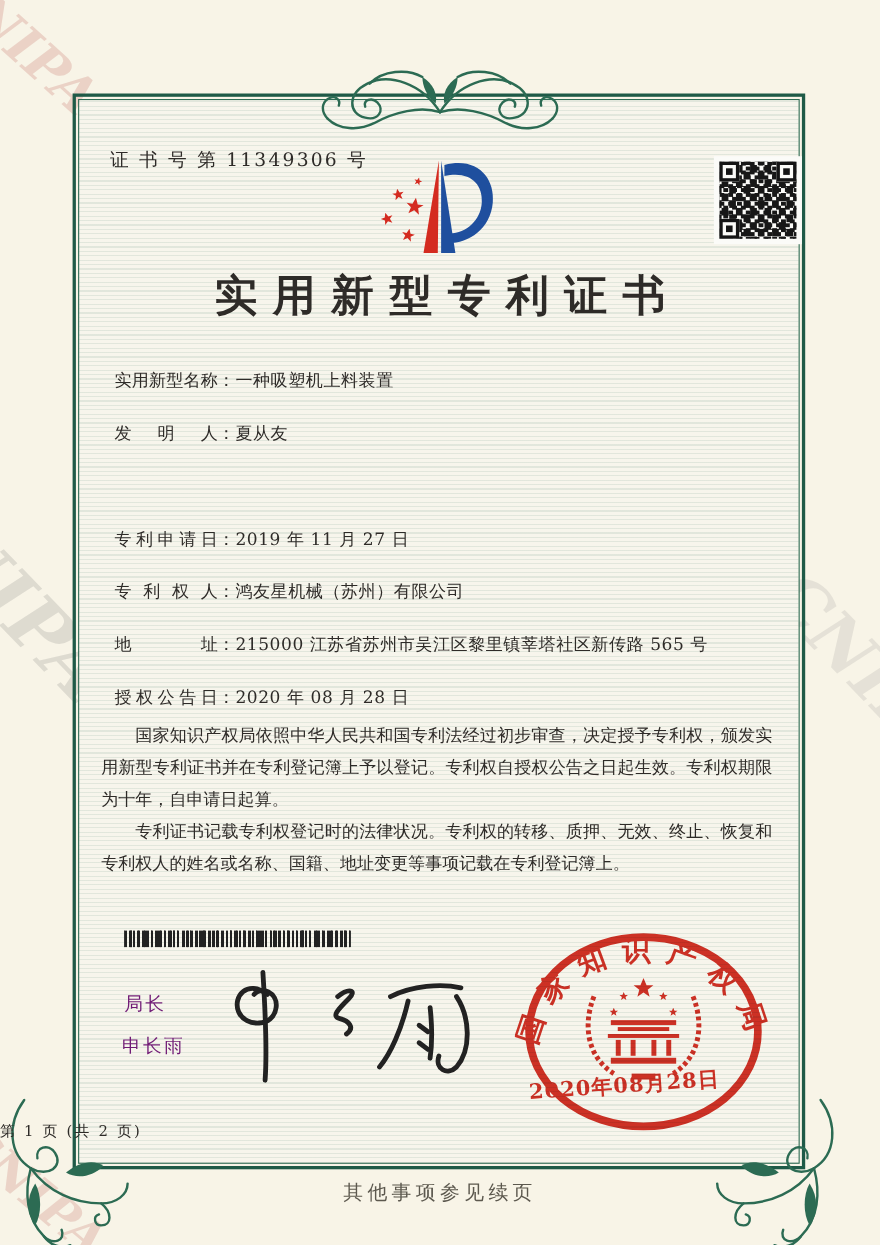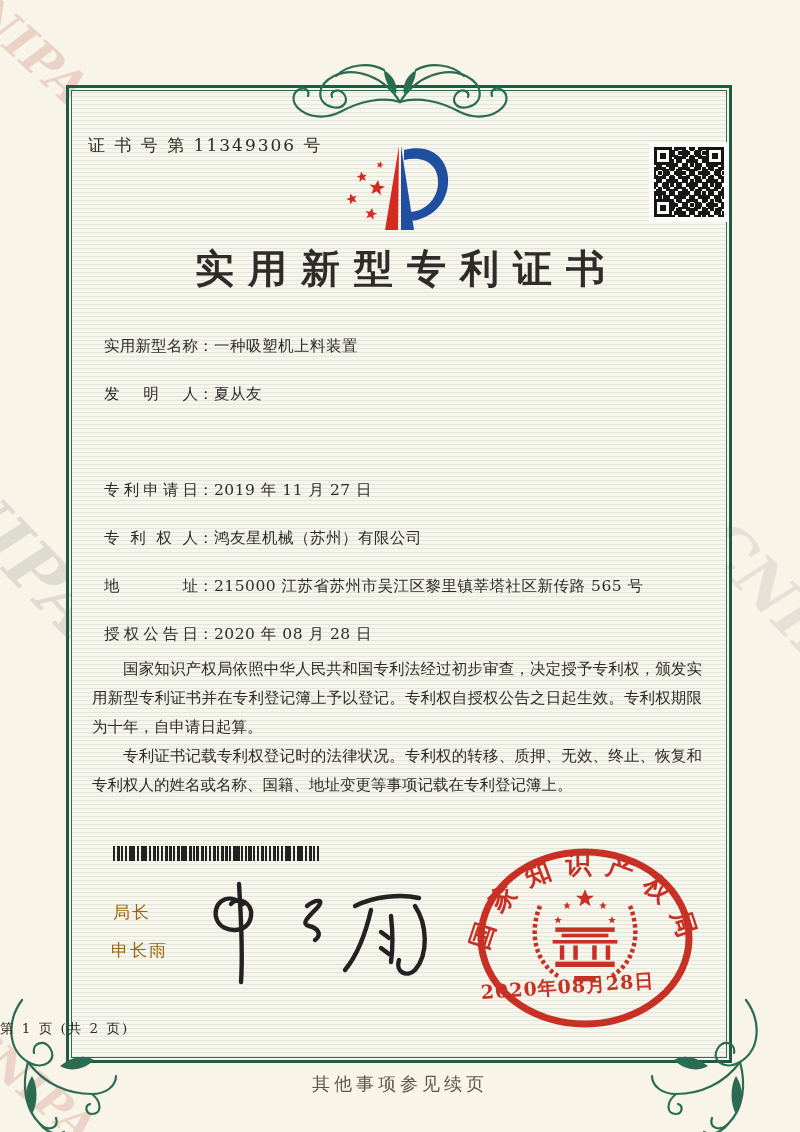--- a/index.html
+++ b/index.html
@@ -15,21 +15,21 @@
   
   .wm{position:absolute;font-style:italic;font-weight:bold;transform-origin:left top;white-space:nowrap;
       font-family:"DejaVu Serif",serif;pointer-events:none;}
   .wm1{left:-30px;top:-42px;font-size:48px;color:rgba(216,160,150,.40);transform:rotate(42deg);}
   .wm2{left:408px;top:268px;font-size:54px;color:rgba(222,175,165,.30);transform:rotate(40deg);}
   .wm3{left:-58px;top:414px;font-size:70px;color:rgba(120,120,120,.20);transform:rotate(46deg);}
   .wm4{left:-16px;top:1012px;font-size:44px;color:rgba(214,158,148,.38);transform:rotate(40deg);}
   .wm5{left:738px;top:505px;font-size:62px;color:rgba(130,130,130,.16);transform:rotate(46deg);}
   .wm6{left:338px;top:560px;font-size:27px;color:rgba(200,182,158,.45);transform:rotate(-33deg);font-style:normal;}
   
-  .certno{left:88px;top:134px;font-size:17px;letter-spacing:2px;text-align:right;}
+  .certno{left:100px;top:134px;font-size:17px;letter-spacing:2px;text-align:right;}
   .title{left:0;right:-14px;top:242px;text-align:center;font-size:39px;font-weight:bold;letter-spacing:14px;}
   
   .qr{left:649px;top:142px;width:80px;height:80px;background:#fbfbf8;}
   .qr-mod{position:absolute;inset:5px;
      background:repeating-conic-gradient(#171717 0% 25%,rgba(0,0,0,0) 0% 50%) 0 0/8px 8px,
                 repeating-conic-gradient(rgba(0,0,0,0) 0% 25%,#171717 0% 50%) 2px 3px/13px 13px;}
   .fp{position:absolute;width:18px;height:18px;border:3px solid #151515;background:#fbfbf8;box-sizing:border-box;}
   .fp::after{content:"";position:absolute;inset:3px;background:#151515;}
   
   .frow{position:absolute;left:104px;font-size:15.5px;white-space:nowrap;}
@@ -39,21 +39,21 @@
   .grant2{position:absolute;left:425px;top:0;}
   
   .paras{left:92px;top:655px;width:610px;font-size:15.5px;line-height:29px;text-align:justify;}
   .paras p{margin:0;text-indent:2em;}
   
   .barcode{left:113px;top:846px;width:206px;height:15px;
      background-image:repeating-linear-gradient(90deg,#222 0 2px,rgba(0,0,0,0) 2px 4px),
                       repeating-linear-gradient(90deg,#222 0 1px,rgba(0,0,0,0) 1px 6px),
                       repeating-linear-gradient(90deg,rgba(0,0,0,0) 0 5px,#222 5px 7px,rgba(0,0,0,0) 7px 13px);}
   
-  .signer{font-family:"DejaVu Sans","Liberation Sans",sans-serif;font-size:17px;color:#a16207;letter-spacing:2px;}
+  .signer{font-family:"DejaVu Sans","Liberation Sans",sans-serif;font-size:17px;color:#701a75;letter-spacing:2px;}
   .st1{left:113px;top:901px;} .st2{left:111px;top:939px;}
   
   .pageinfo{left:0;right:0;top:1020px;font-size:13.5px;letter-spacing:2px;}
   .contnote{left:0;right:0;top:1072px;text-align:center;font-size:18px;letter-spacing:4px;color:#5c584e;}
   .seal{mix-blend-mode:multiply;opacity:.95;}
 </style>
 </head>
 <body>
 
 <div class="page">

